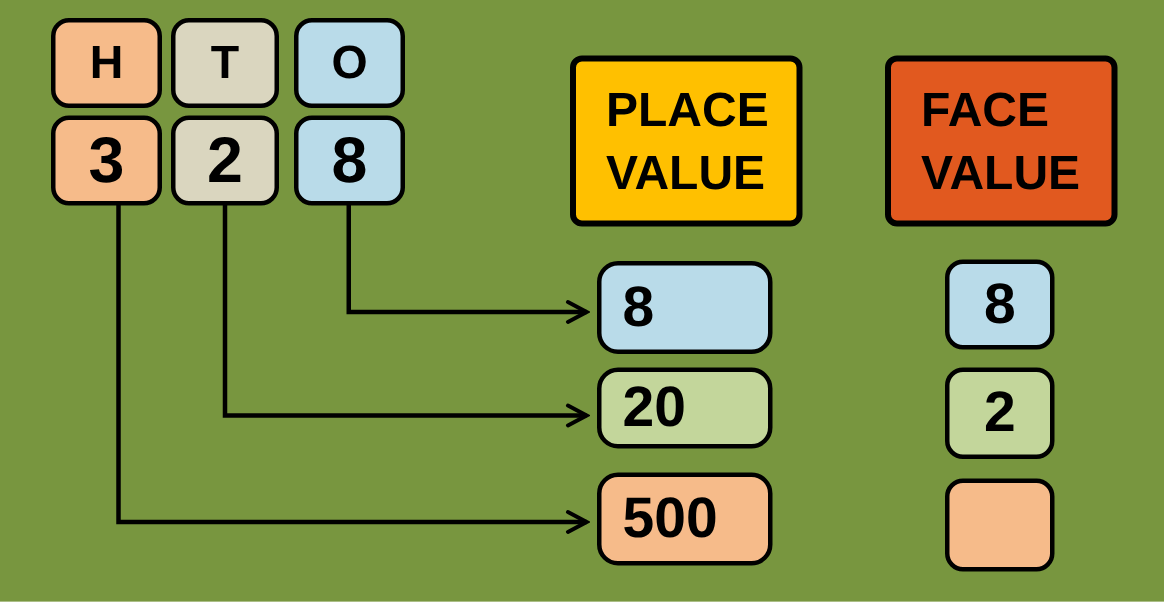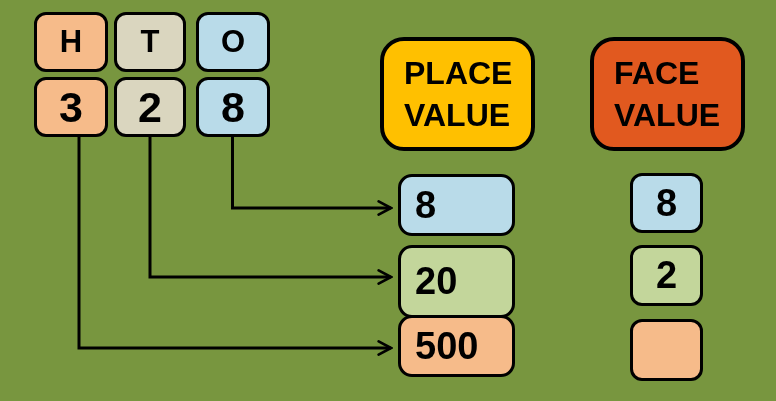--- a/index.html
+++ b/index.html
@@ -21,21 +21,21 @@
     justify-content: center;
     font-weight: bold;
     color: #000;
   }
 
   .letter-box { font-size: 31px; }
   .digit-box  { font-size: 43px; }
 
   .header-box {
     border-width: 4px;
-    border-radius: 24px;
+    border-radius: 8px;
     font-size: 32px;
     line-height: 42px;
     white-space: pre-line;
     justify-content: flex-start;
     padding-left: 20px;
   }
 
   .pv-box {
     border-radius: 14px;
     font-size: 38px;
@@ -79,20 +79,20 @@
     <path d="M79,136 V348 H391" fill="none" stroke="#000" stroke-width="3" marker-end="url(#arrow)"></path>
   </svg>
 
   <div class="box header-box" style="left: 380px; top: 37px; width: 155px; height: 114px; background-color: rgb(255, 192, 0);">PLACE
 VALUE</div>
 
   <div class="box header-box" style="left: 590px; top: 37px; width: 155px; height: 114px; background-color: rgb(225, 89, 31);">FACE
 VALUE</div>
 
   <div class="box pv-box" style="left: 398px; top: 174px; width: 117px; height: 62px; background-color: rgb(185, 219, 233);">8</div>
-  <div class="box pv-box" style="left: 398px; top: 245px; width: 117px; height: 73px; background-color: rgb(195, 214, 155);">20</div>
+  <div class="box pv-box" style="left: 398px; top: 245px; width: 117px; height: 54px; background-color: rgb(195, 214, 155);">20</div>
   <div class="box pv-box" style="left: 398px; top: 315px; width: 117px; height: 62px; background-color: rgb(246, 187, 138);">500</div>
 
   <div class="box fv-box" style="left: 630px; top: 173px; width: 73px; height: 60px; background-color: rgb(185, 219, 233);">8</div>
   <div class="box fv-box" style="left: 630px; top: 245px; width: 73px; height: 61px; background-color: rgb(195, 214, 155);">2</div>
   <div class="box fv-box" style="left: 630px; top: 319px; width: 73px; height: 62px; background-color: rgb(246, 187, 138);"></div>
 
 </div>
 
 </body></html>

